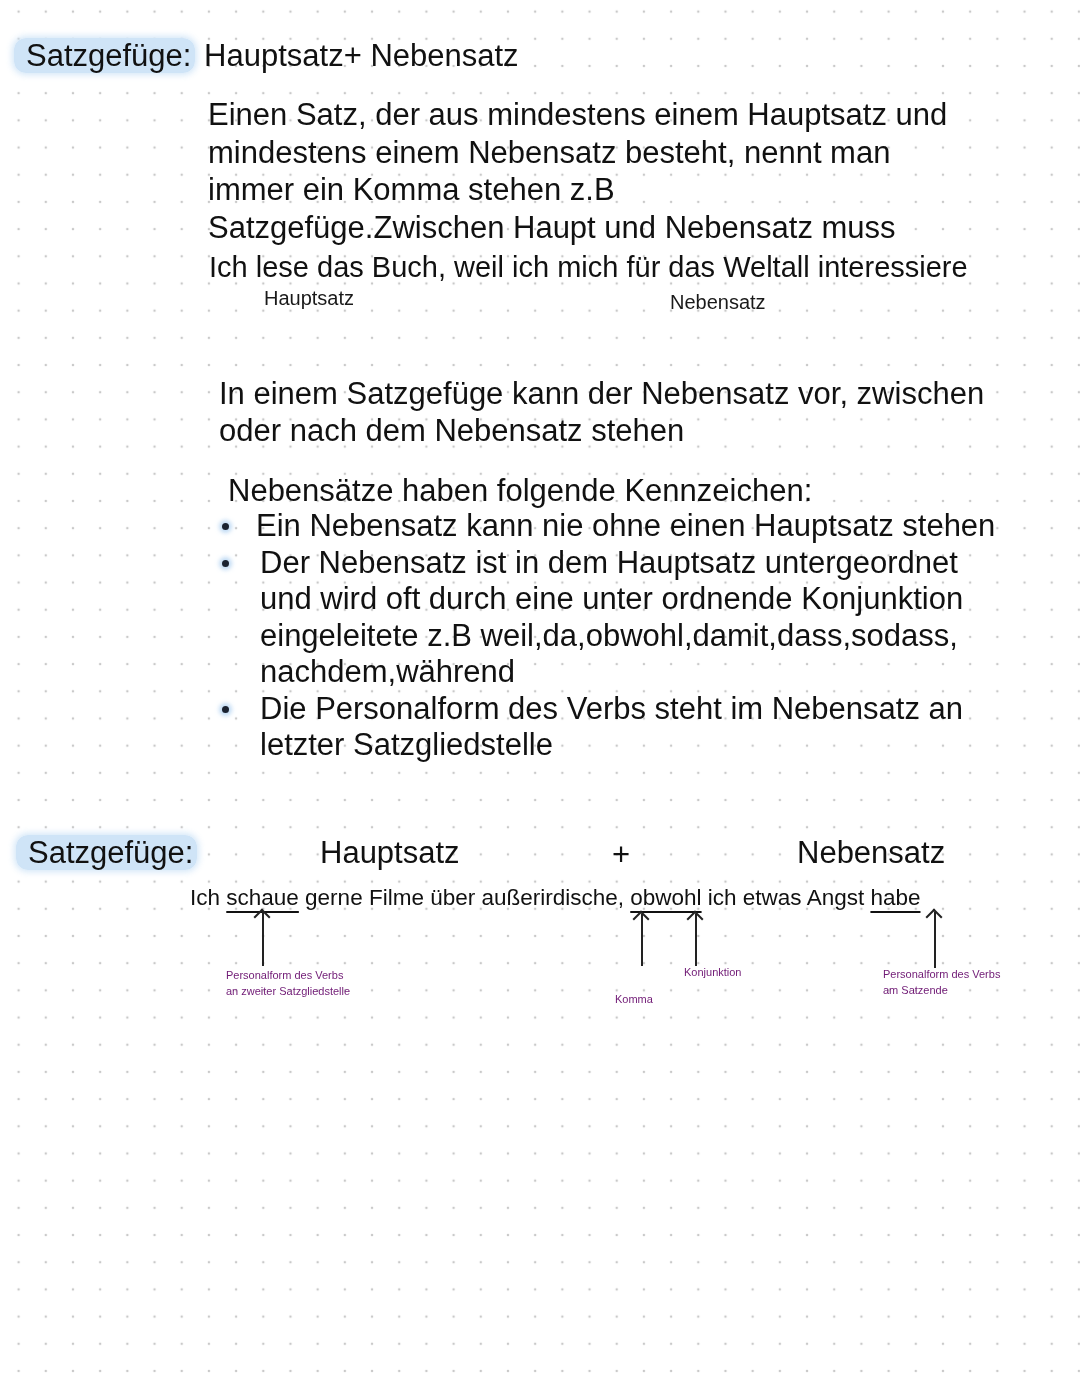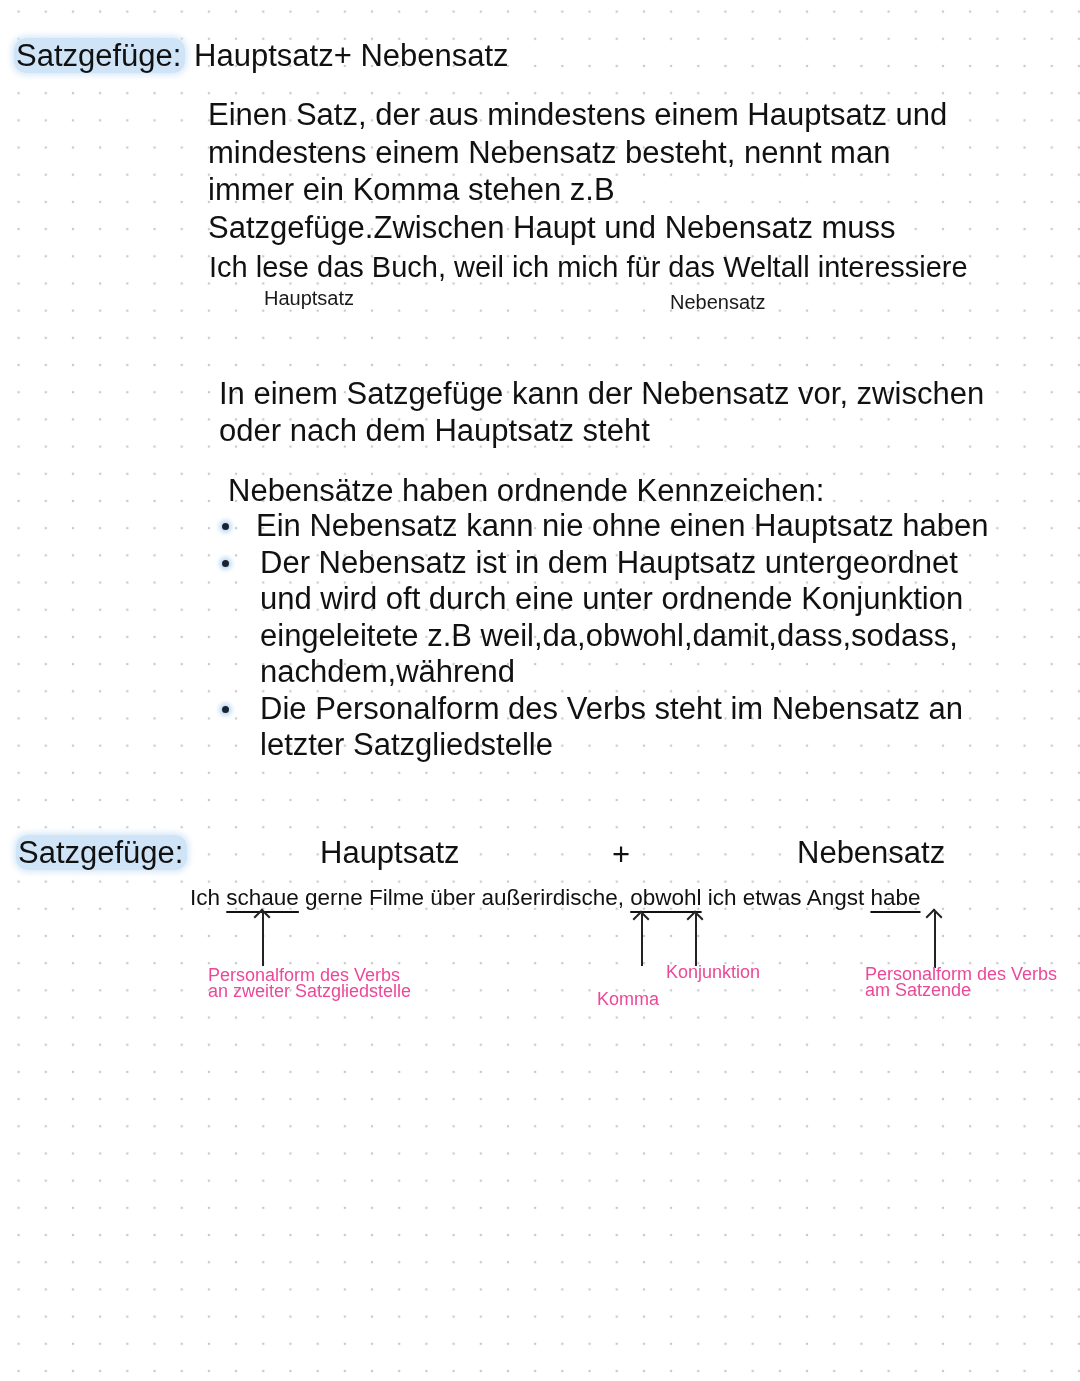--- a/index.html
+++ b/index.html
@@ -9,28 +9,28 @@
     background-image: radial-gradient(circle, #c9c9c9 1.1px, transparent 1.6px);
     background-size: 27.2px 27.2px;
     background-position: 5px -2px;
     font-family: "Liberation Sans", sans-serif;
     color:#111111;
   }
   .abs { position:absolute; white-space:nowrap; }
   .hl {
     background: #cfe4f7;
     border-radius: 12px;
-    padding: 0 4px 0 2px;
+    padding: 0 4px 0 12px;
     margin-left:-2px;
     box-shadow: 0 0 6px 2px rgba(207,228,247,0.9);
   }
   .h1 { font-size:31px; line-height:36px; }
   .body-text { font-size:31px; line-height:37.5px; }
   .small-label { font-size:20px; line-height:24px; color:#1a1a1a; }
-  .tiny { font-size:18px; line-height:15.5px; color:#ec4899; }
+  .tiny { font-size:11px; line-height:15.5px; color:#701a75;margin-left:18px; }
   .bullet-list { position:absolute; left:218px; top:508px; width:820px; margin:0; padding:0; list-style:none; }
   .bullet-item { position:relative; padding-left:42px; font-size:31px; line-height:36.5px; }
   .bullet-item:first-child { padding-left:38px; }
   .bullet-dot {
     position:absolute; left:4px; top:15px; width:7px; height:7px; border-radius:50%;
     background:#1a2230;
     box-shadow: 0 0 4px 3px rgba(170,205,240,0.75);
   }
   .u { text-decoration:underline; text-decoration-thickness:2px; text-underline-offset:6px; }
   .arrow {
@@ -56,29 +56,29 @@
   <div>immer ein Komma stehen z.B</div>
   <div>Satzgefüge.Zwischen Haupt und Nebensatz muss</div>
 </div>
 
 <div class="abs" style="left:209px; top:250px; font-size:29px; line-height:34px;">Ich lese das Buch, weil ich mich für das Weltall interessiere</div>
 <div class="abs small-label" style="left:264px; top:286px;">Hauptsatz</div>
 <div class="abs small-label" style="left:670px; top:290px;">Nebensatz</div>
 
 <div class="abs body-text" style="left:219px; top:376px; line-height:36.5px;">
   <div>In einem Satzgefüge kann der Nebensatz vor, zwischen</div>
-  <div>oder nach dem Hauptsatz steht</div>
+  <div>oder nach dem Nebensatz stehen</div>
 </div>
 
-<div class="abs body-text" style="left:228px; top:472px;">Nebensätze haben ordnende Kennzeichen:</div>
+<div class="abs body-text" style="left:228px; top:472px;">Nebensätze haben folgende Kennzeichen:</div>
 
 <ul class="bullet-list">
   <li class="bullet-item">
     <span class="bullet-dot"></span>
-    <div>Ein Nebensatz kann nie ohne einen Hauptsatz haben</div>
+    <div>Ein Nebensatz kann nie ohne einen Hauptsatz stehen</div>
   </li>
   <li class="bullet-item">
     <span class="bullet-dot"></span>
     <div>Der Nebensatz ist in dem Hauptsatz untergeordnet</div>
     <div>und wird oft durch eine unter ordnende Konjunktion</div>
     <div>eingeleitete z.B weil,da,obwohl,damit,dass,sodass,</div>
     <div>nachdem,während</div>
   </li>
   <li class="bullet-item">
     <span class="bullet-dot"></span>

